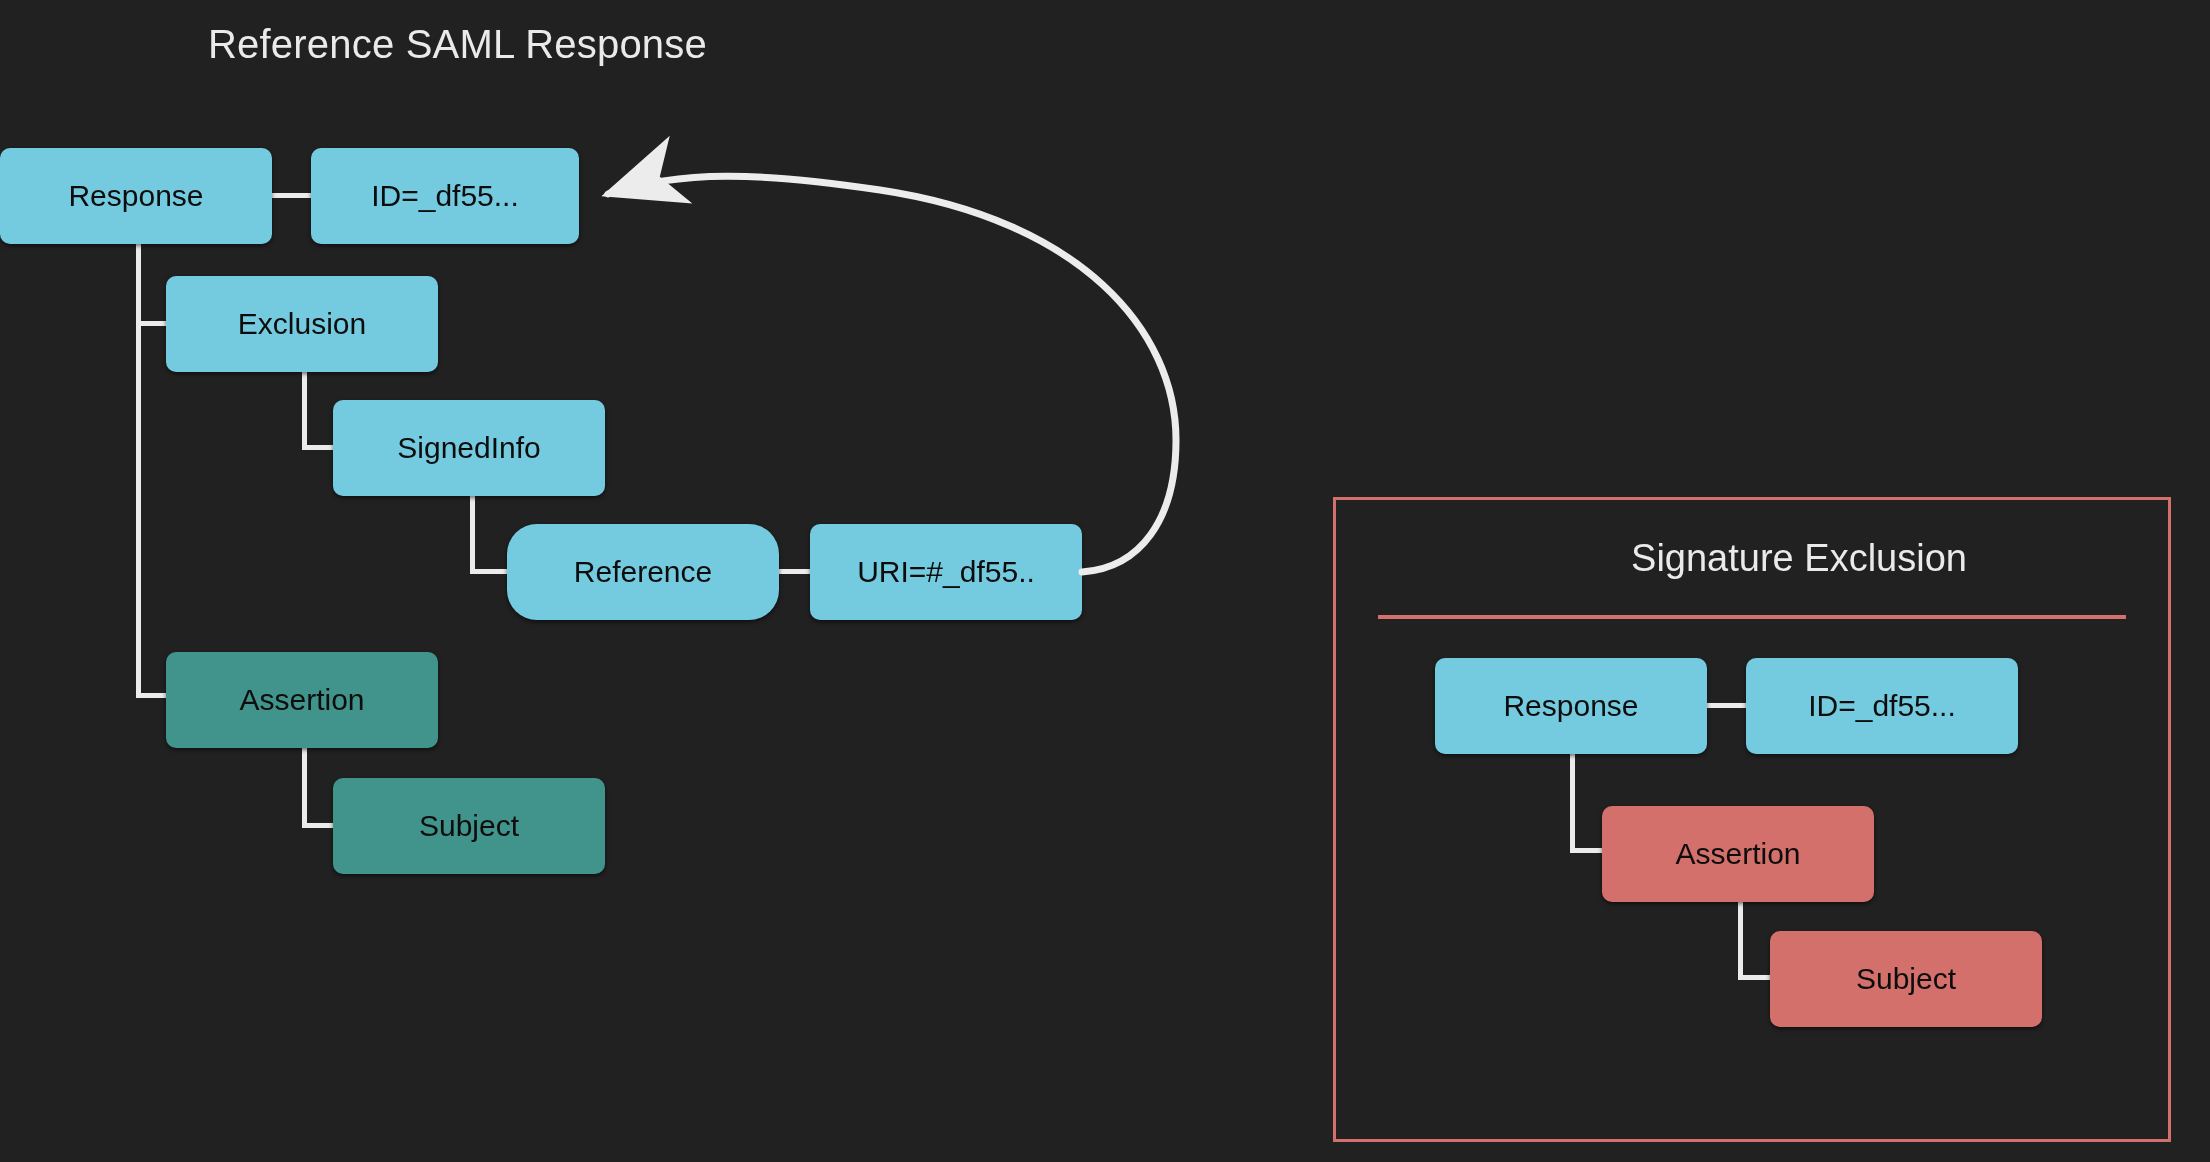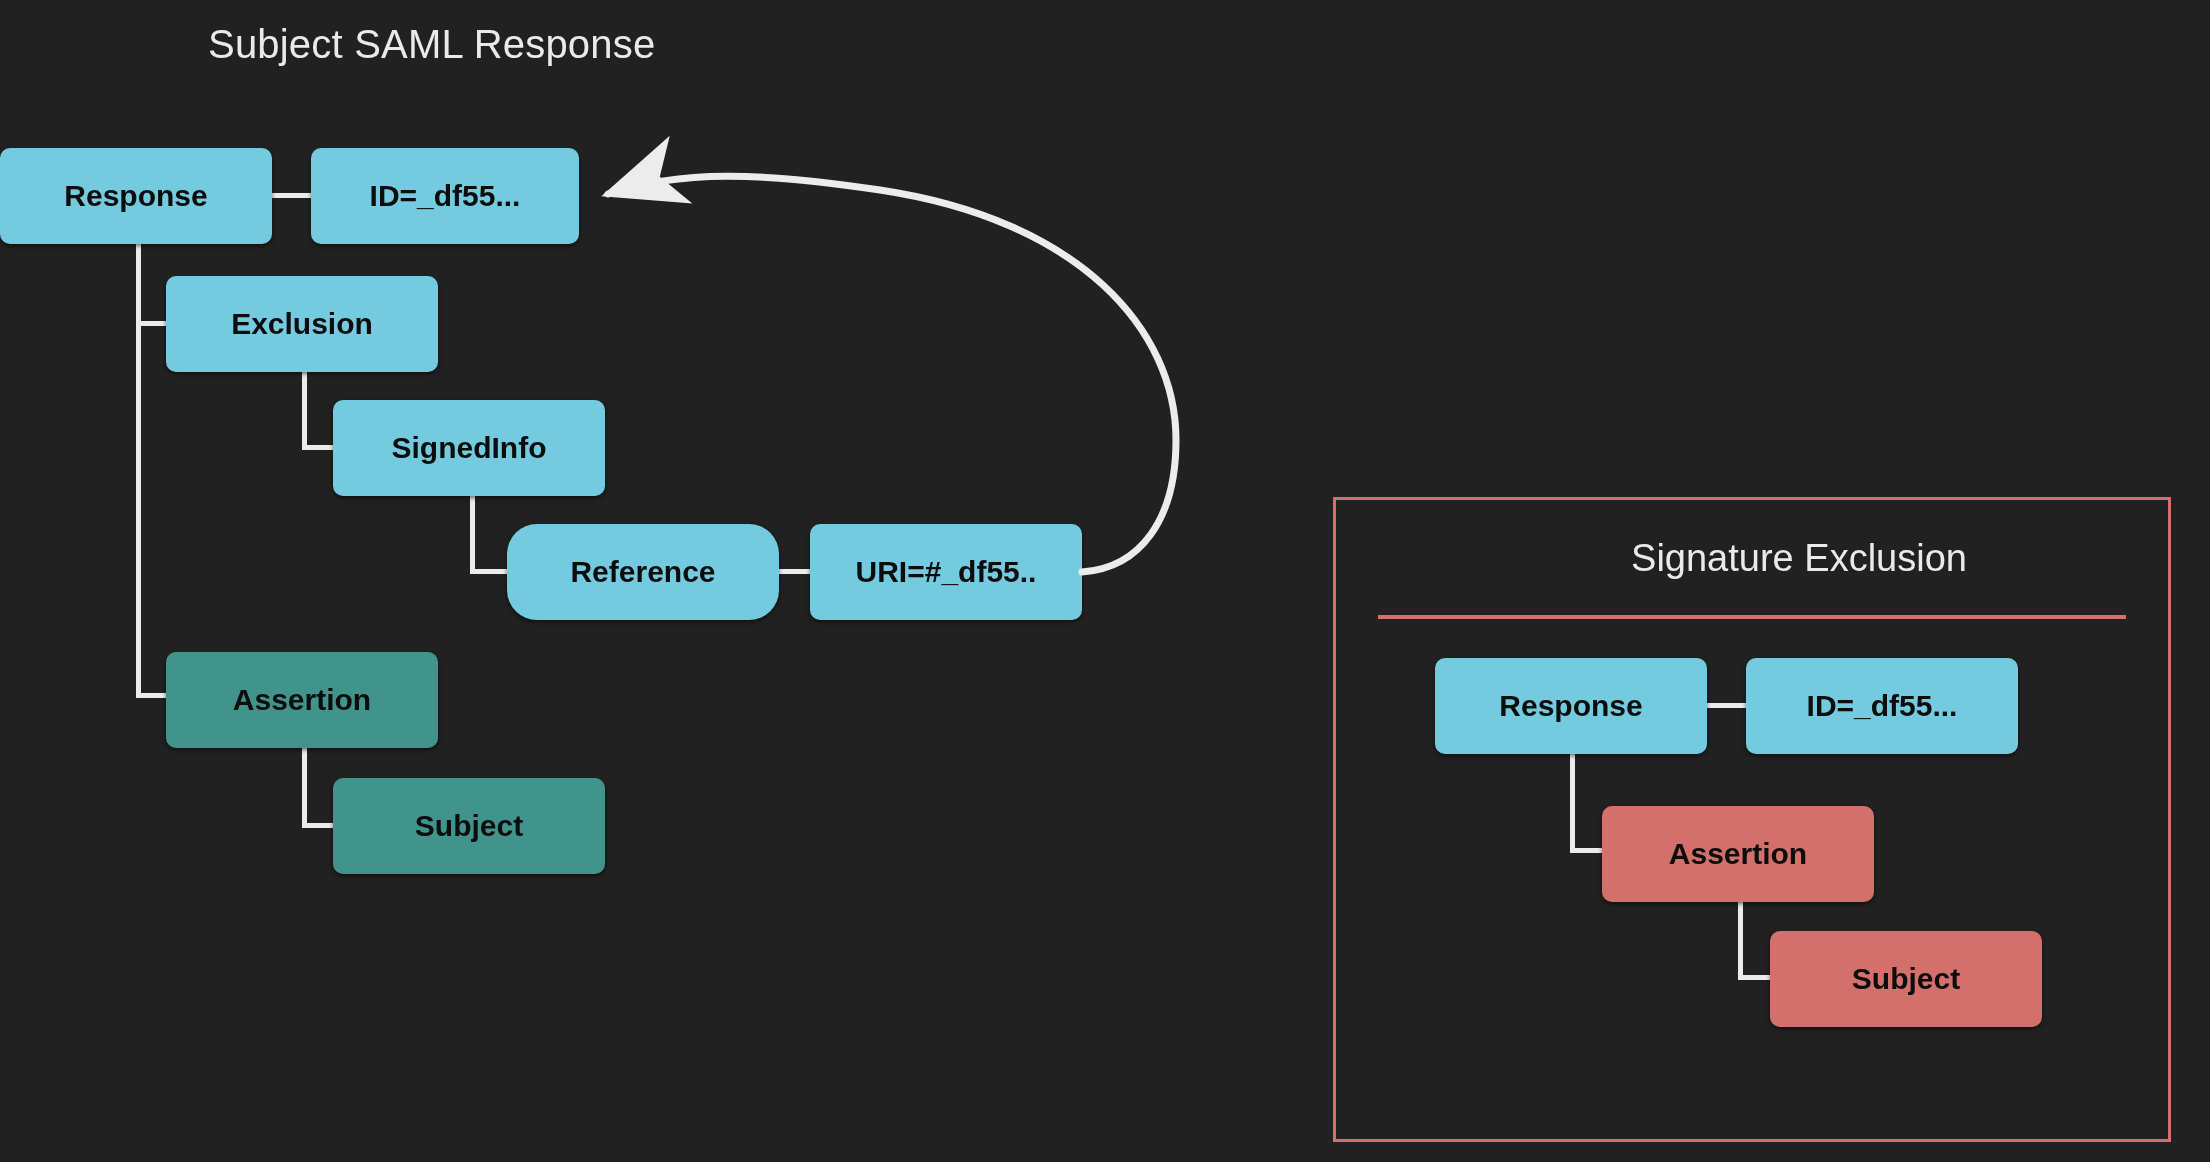--- a/index.html
+++ b/index.html
@@ -29,21 +29,21 @@
   
   .node {
     position: absolute;
     box-sizing: border-box;
     border-radius: 10px;
     display: flex;
     align-items: center;
     justify-content: center;
     color: #0d0d0d;
     font-size: 30px;
-    font-weight: 700;
+    font-weight: 400;
     white-space: nowrap;
     box-shadow: 0 2px 4px rgba(0,0,0,0.55);
     z-index: 3;
   }
   .node.blue  { background: #74CBDF; }
   .node.teal  { background: #41948B; }
   .node.red   { background: #D4706B; }
 
   
   .conn {
@@ -84,21 +84,21 @@
     height: 1162px;
     z-index: 4;
     pointer-events: none;
   }
 </style>
 </head>
 <body>
 
 <div id="stage">
 
-  <div class="diagram-title" style="left:208px; top:22px;">Subject SAML Response</div>
+  <div class="diagram-title" style="left:208px; top:22px;">Reference SAML Response</div>
 
   <div class="conn h" style="left:272px; top:193px; width:39px;"></div>
 
   <div class="conn v" style="left:136px; top:244px; height:454px;"></div>
 
   <div class="conn h" style="left:136px; top:321px; width:32px;"></div>
 
   <div class="conn h" style="left:136px; top:693px; width:32px;"></div>
 
   <div class="conn v" style="left:302px; top:372px; height:73px;"></div>

